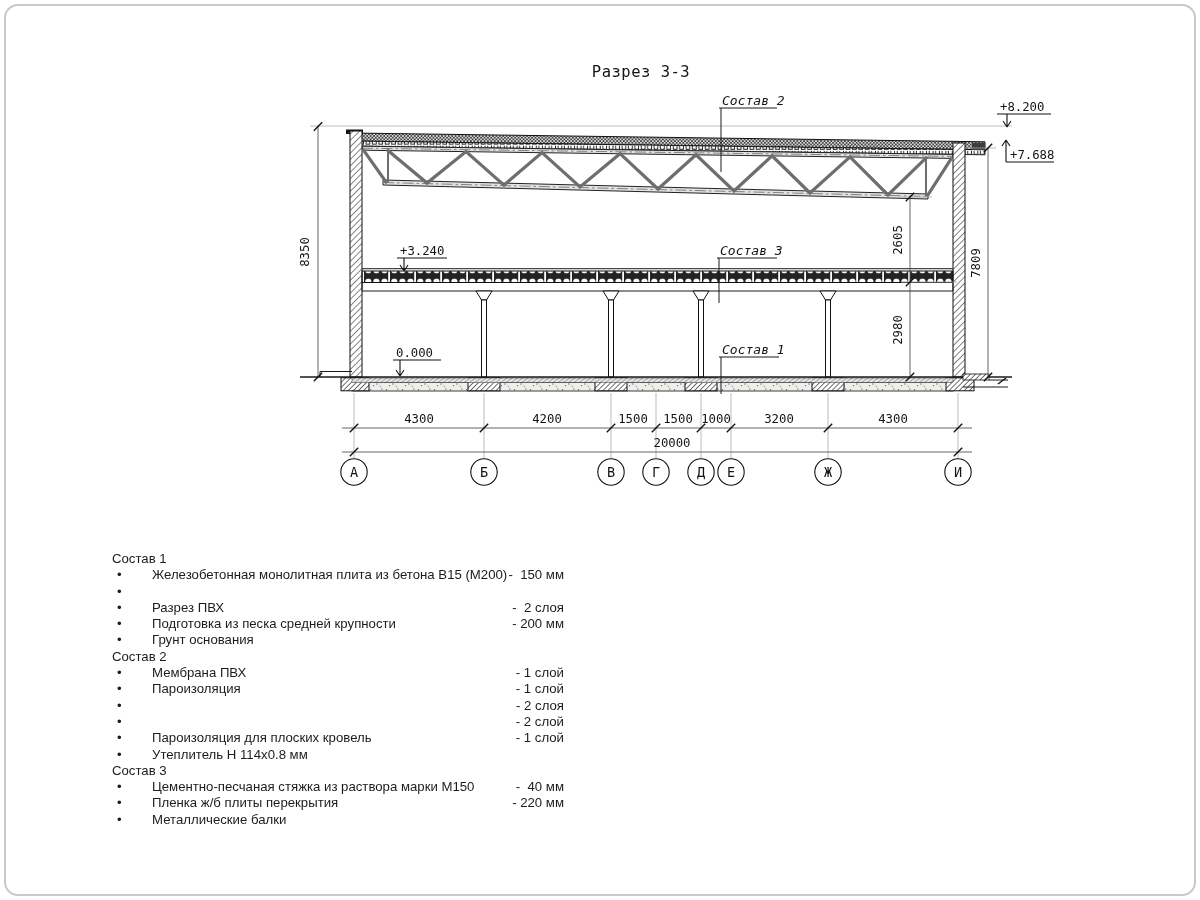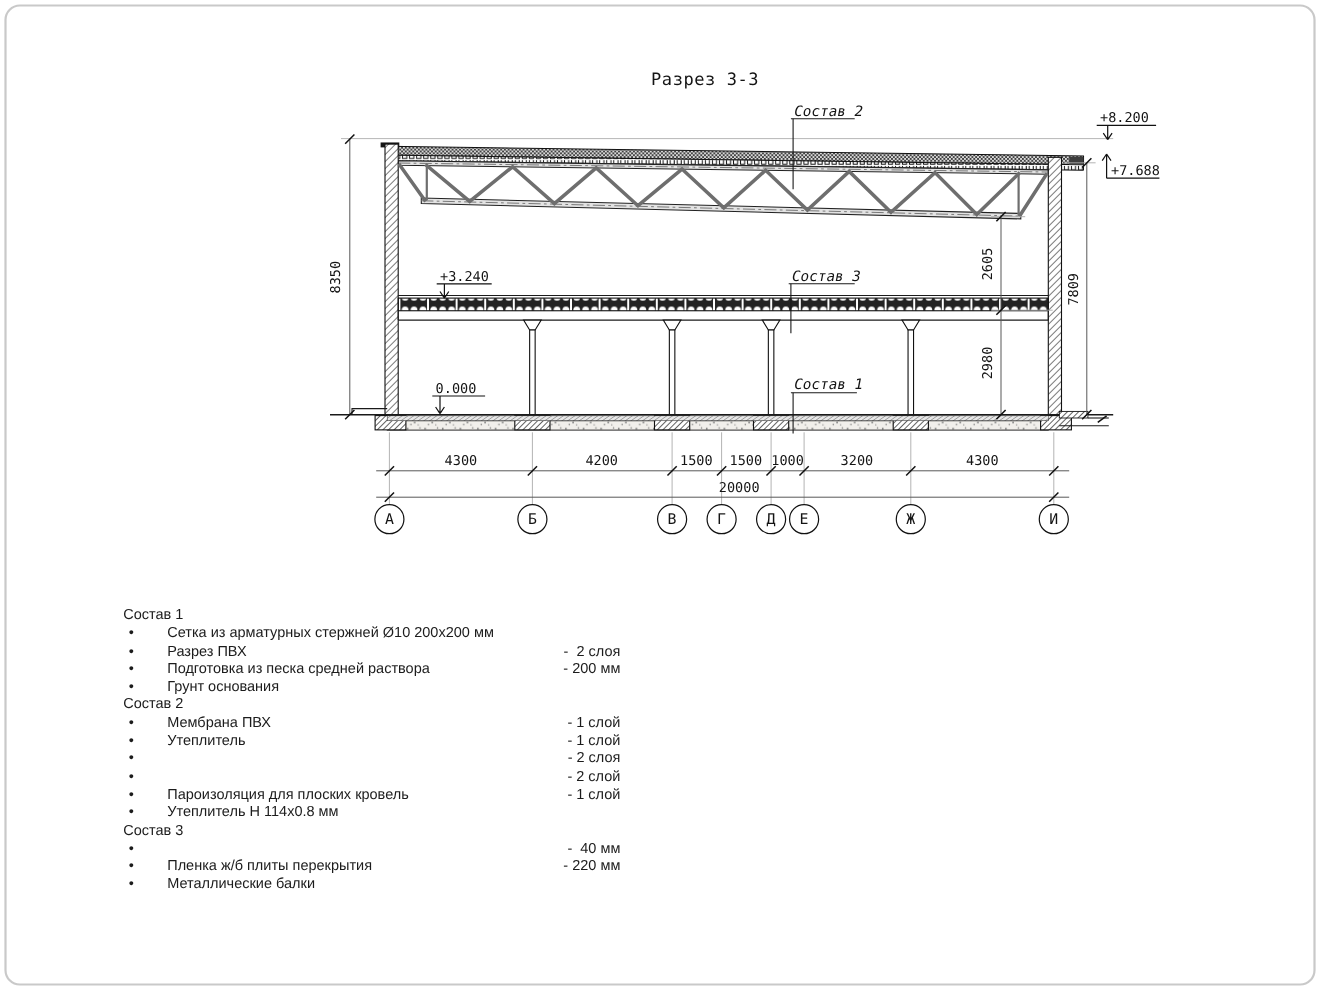--- a/index.html
+++ b/index.html
@@ -281,48 +281,52 @@
       <text class="cad ax" x="958" y="476.8" text-anchor="middle">И</text>
       </g>
   </g>
 </svg>
 
 
 <div class="legend">
   <div class="lg-title">Состав 1</div>
   <div class="lg-row">
     <span class="lg-bullet"></span>
-    <span class="lg-name">Сетка из арматурных стержней Ø10 200x200 мм</span>
+    <span class="lg-name">Железобетонная монолитная плита из бетона В15 (М200)</span>
+    <span class="lg-val">-  150 мм</span>
+  </div>
+  <div class="lg-row">
+    <span class="lg-bullet"></span>
     <span class="lg-val"></span>
   </div>
   <div class="lg-row">
     <span class="lg-bullet"></span>
     <span class="lg-name">Разрез ПВХ</span>
     <span class="lg-val">-  2 слоя</span>
   </div>
   <div class="lg-row">
     <span class="lg-bullet"></span>
-    <span class="lg-name">Подготовка из песка средней раствора</span>
+    <span class="lg-name">Подготовка из песка средней крупности</span>
     <span class="lg-val">- 200 мм</span>
   </div>
   <div class="lg-row">
     <span class="lg-bullet"></span>
     <span class="lg-name">Грунт основания</span>
     <span class="lg-val"></span>
   </div>
 
   <div class="lg-title">Состав 2</div>
   <div class="lg-row">
     <span class="lg-bullet"></span>
     <span class="lg-name">Мембрана ПВХ</span>
     <span class="lg-val">- 1 слой</span>
   </div>
   <div class="lg-row">
     <span class="lg-bullet"></span>
-    <span class="lg-name">Утеплитель</span>
+    <span class="lg-name">Пароизоляция</span>
     <span class="lg-val">- 1 слой</span>
   </div>
   <div class="lg-row">
     <span class="lg-bullet"></span>
     <span class="lg-val">- 2 слоя</span>
   </div>
   <div class="lg-row">
     <span class="lg-bullet"></span>
     <span class="lg-val">- 2 слой</span>
   </div>
@@ -333,20 +337,21 @@
   </div>
   <div class="lg-row">
     <span class="lg-bullet"></span>
     <span class="lg-name">Утеплитель Н 114x0.8 мм</span>
     <span class="lg-val"></span>
   </div>
 
   <div class="lg-title">Состав 3</div>
   <div class="lg-row">
     <span class="lg-bullet"></span>
+    <span class="lg-name">Цементно-песчаная стяжка из раствора марки М150</span>
     <span class="lg-val">-  40 мм</span>
   </div>
   <div class="lg-row">
     <span class="lg-bullet"></span>
     <span class="lg-name">Пленка ж/б плиты перекрытия</span>
     <span class="lg-val">- 220 мм</span>
   </div>
   <div class="lg-row">
     <span class="lg-bullet"></span>
     <span class="lg-name">Металлические балки</span>

